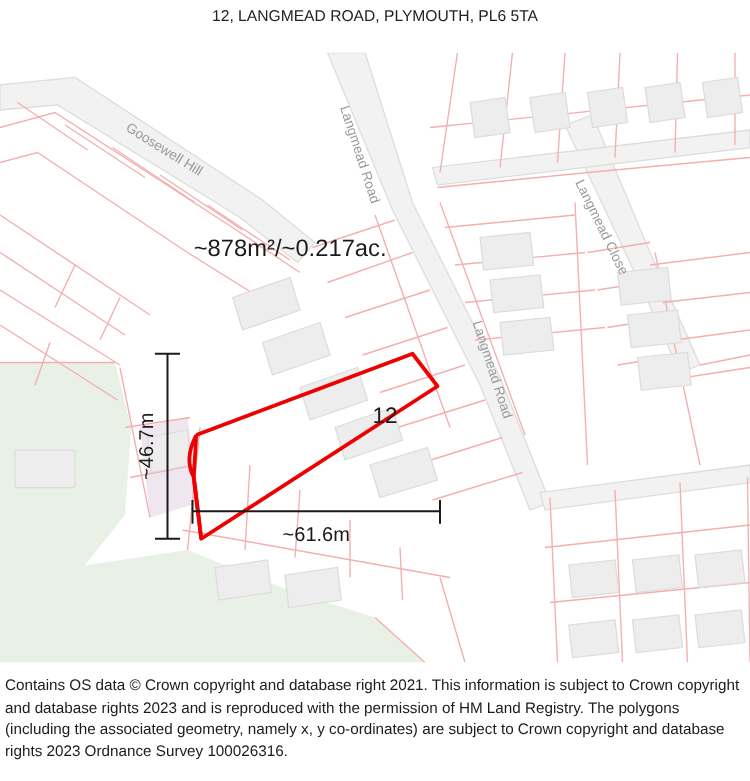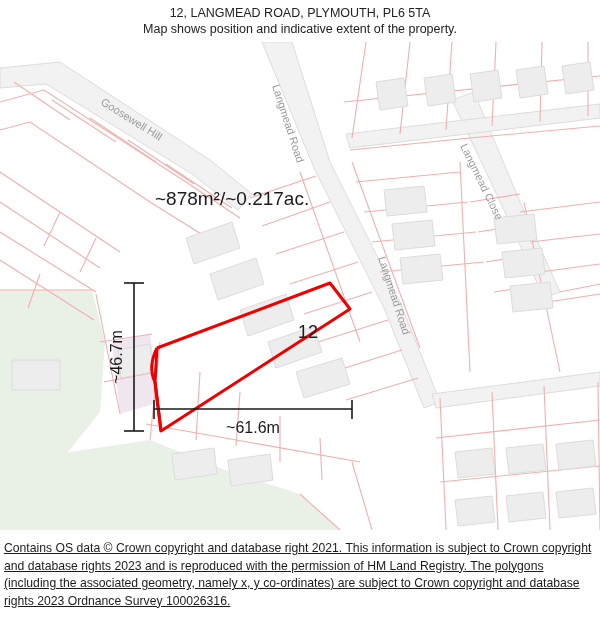--- a/index.html
+++ b/index.html
@@ -58,34 +58,32 @@
   .footer {
     position: absolute;
     top: 534px;
     left: 0;
     width: 600px;
     padding: 6px 4px 0 4px;
     box-sizing: border-box;
     font-size: 12.2px;
     line-height: 17.5px;
     color: #1c1c1c;
-    text-decoration: underline;
   }
   .footer p {
     margin: 0;
   }
 </style>
 </head>
 <body>
 
 <div id="page">
 
   <div class="header">
     <div class="title">12, LANGMEAD ROAD, PLYMOUTH, PL6 5TA</div>
-    <div class="subtitle">Map shows position and indicative extent of the property.</div>
   </div>
 
   <div class="map-wrap">
     <svg class="map-svg" width="600" height="488" viewBox="0 0 600 488" xmlns="http://www.w3.org/2000/svg">
 
       <g>
         <path d="M0,248 L92,248 L105,300 L100,370 L60,420 L0,440 Z" fill="#e9f1e6" stroke="none"></path>
         <path d="M0,432 L70,410 L150,398 L230,430 L300,452 L340,488 L0,488 Z" fill="#e9f1e6" stroke="none"></path>
         <path d="M112,300 L150,292 L160,360 L120,372 Z" fill="#efe6ef" stroke="none"></path>
       </g>

